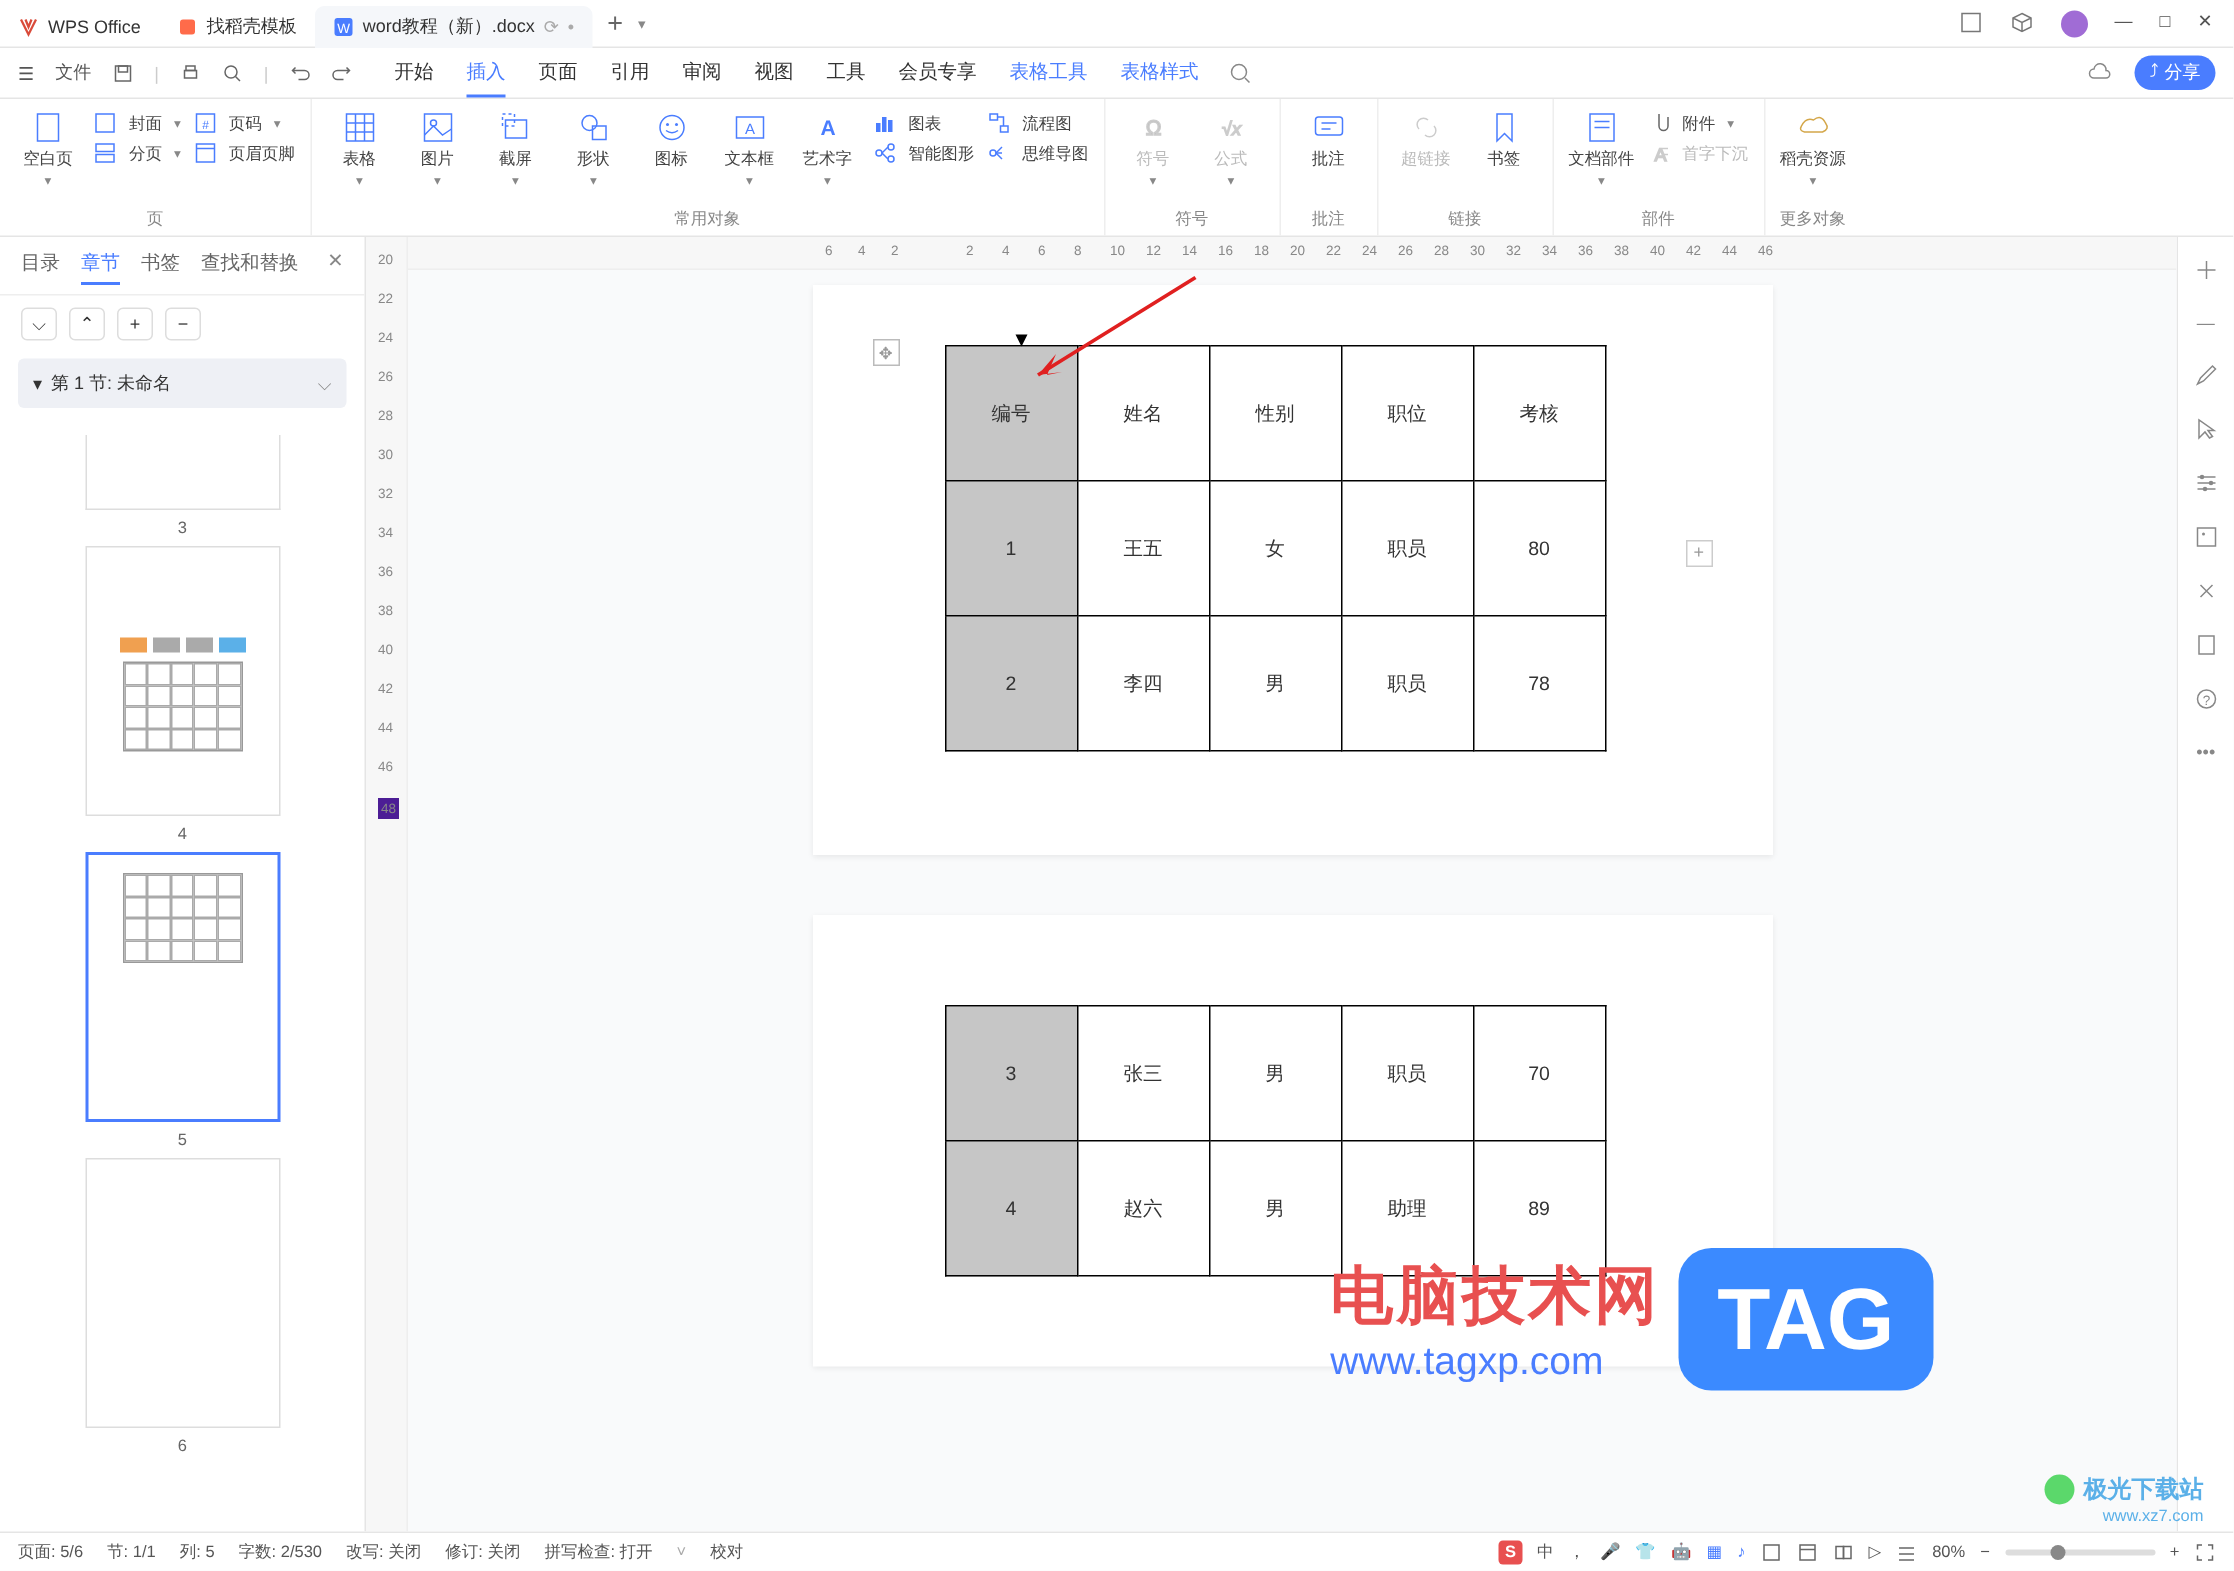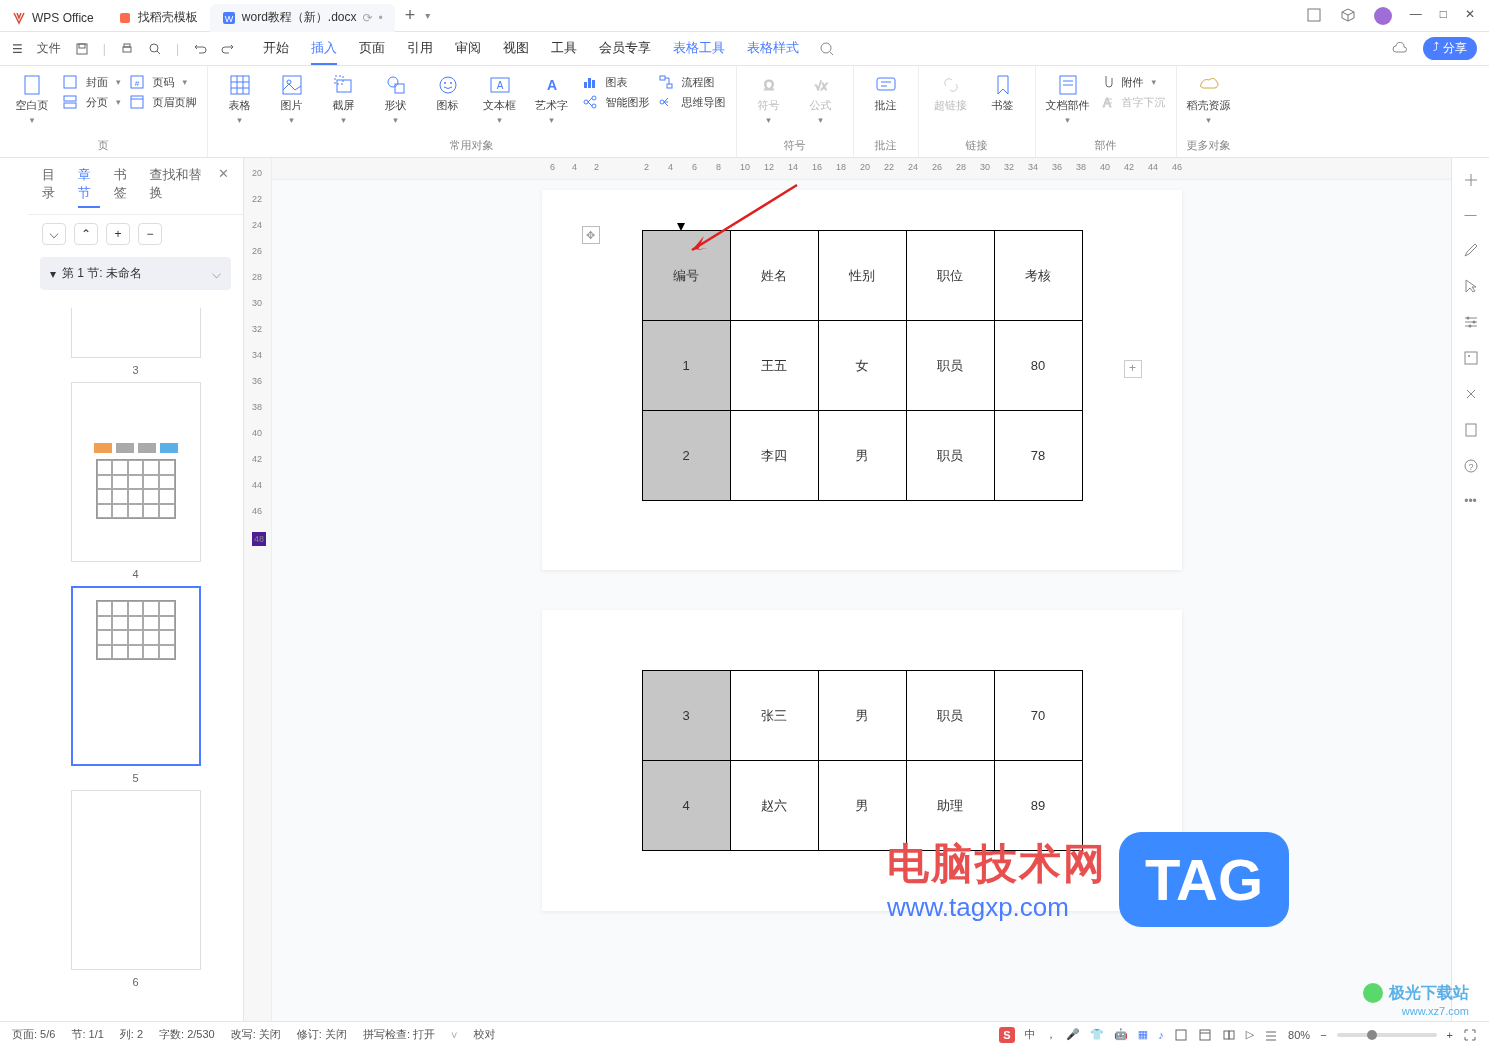--- a/index.html
+++ b/index.html
@@ -32,21 +32,21 @@
 .rbtn { display: flex; flex-direction: column; align-items: center; gap: 2px; font-size: 11px; color: #444; min-width: 44px; padding-top: 4px; }
 .rbtn .ric { width: 22px; height: 22px; }
 .rbtn-sm { display: flex; align-items: center; gap: 8px; font-size: 11px; color: #444; }
 .rbtn-sm .ric { width: 16px; height: 16px; }
 .dd { font-size: 9px; color: #888; }
 .greyed { color: #bbb; }
 .greyed svg { stroke: #ccc; }
 
 
 .body-row { display: flex; height: calc(1047px - 32px - 34px - 92px - 26px); }
-.sidebar { width: 244px; border-right: 1px solid #e5e5e5; display: flex; flex-direction: column; padding-left: 28px; }
+.sidebar { width: 244px; border-right: 1px solid #e5e5e5; display: flex; flex-direction: column; }
 .side-tabs { display: flex; gap: 14px; padding: 8px 14px 6px; font-size: 13px; border-bottom: 1px solid #eee; }
 .side-tab { color: #666; }
 .side-tab.active { color: #4a7dff; border-bottom: 2px solid #4a7dff; padding-bottom: 4px; font-family: Liberation Mono, monospace; }
 .side-ctrls { display: flex; gap: 8px; padding: 8px 14px; }
 .pill { width: 24px; height: 22px; border: 1px solid #ddd; border-radius: 4px; display: flex; align-items: center; justify-content: center; font-size: 12px; }
 .outline-item { margin: 4px 12px; padding: 8px 10px; background: #eef0f5; border-radius: 4px; font-size: 12px; display: flex; align-items: center; gap: 6px; }
 .thumbs { flex: 1; overflow: auto; padding: 8px 0; }
 .thumb { width: 130px; height: 180px; border: 1px solid #ddd; margin: 6px auto; background: #fff; position: relative; }
 .thumb.active { border: 2px solid #4a7dff; }
 .thumb-num { text-align: center; font-size: 11px; margin-top: 2px; color: #666; }
@@ -55,21 +55,21 @@
 
 
 .vruler { width: 28px; background: #f7f7f7; border-right: 1px solid #eee; position: relative; }
 .vruler .tick { position: absolute; left: 8px; font-size: 9px; color: #888; }
 
 
 .canvas-wrap { flex: 1; background: #f9fafb; overflow: auto; position: relative; }
 .hruler { height: 22px; background: #f7f7f7; border-bottom: 1px solid #eee; position: relative; margin-left: 0; }
 .hruler .htick { position: absolute; top: 4px; font-size: 9px; color: #888; }
 .page { width: 640px; background: #fff; margin: 10px auto 40px; box-shadow: 0 1px 4px rgba(0,0,0,0.08); position: relative; padding: 30px 60px 60px; }
-.table { border-collapse: collapse; margin-left: 40px; }
+.table { border-collapse: collapse; margin-left: 28px; }
 .table td { border: 1px solid #000; width: 88px; height: 90px; text-align: center; font-size: 13px; }
 .table td.head { background: #c6c6c6; }
 .table td.gray { background: #c6c6c6; }
 .arrow { position: absolute; }
 .mover { position: absolute; width: 18px; height: 18px; border: 1px solid #bbb; display: flex; align-items: center; justify-content: center; font-size: 11px; color: #999; }
 
 
 .rightbar { width: 38px; border-left: 1px solid #e5e5e5; display: flex; flex-direction: column; align-items: center; gap: 20px; padding-top: 14px; color: #888; }
 
 
@@ -708,21 +708,21 @@
         <circle cx="12" cy="12" r="10" fill="#5bd86b"></circle>
       </svg>
       <span style="color:#5bb0e8;font-size:16px;font-weight:bold">极光下载站</span>
     </div>
   <div style="color:#5bb0e8;font-size:11px">www.xz7.com</div>
 </div>
 
 <div class="status">
   <span>页面: 5/6</span>
   <span>节: 1/1</span>
-  <span>列: 2</span>
+  <span>列: 5</span>
   <span>字数: 2/530</span>
   <span>改写: 关闭</span>
   <span>修订: 关闭</span>
   <span>拼写检查: 打开</span>
   <span style="color:#aaa">˅</span>
   <span>校对</span>
   <div class="right">
     <span style="background:#e85050;color:#fff;padding:2px 4px;border-radius:3px;font-weight:bold">S</span>
     <span>中</span>
     <span>，</span>

